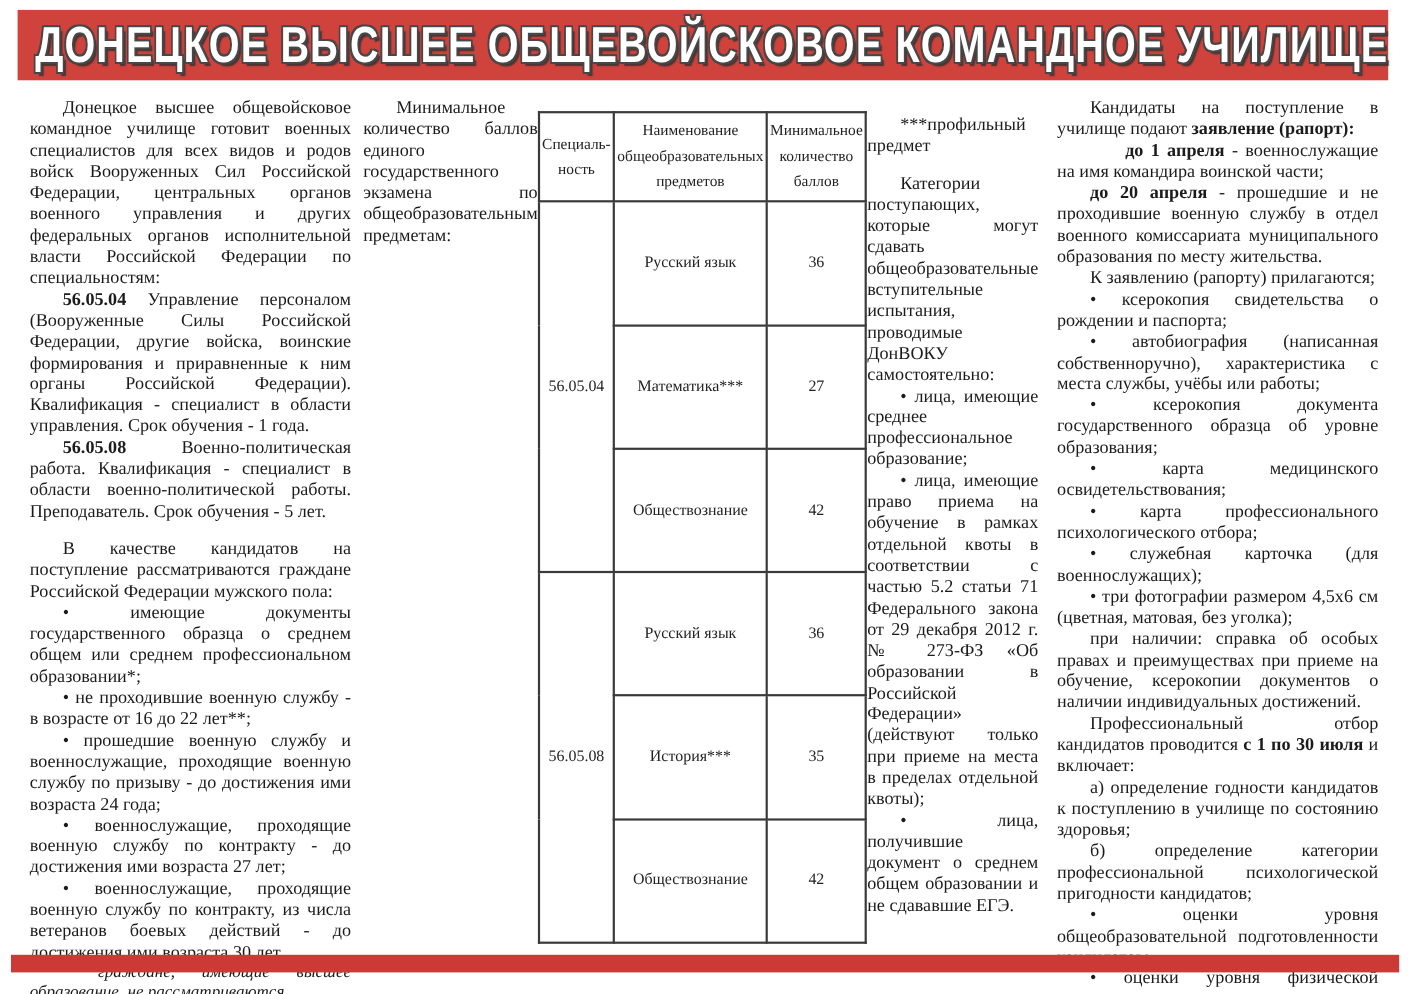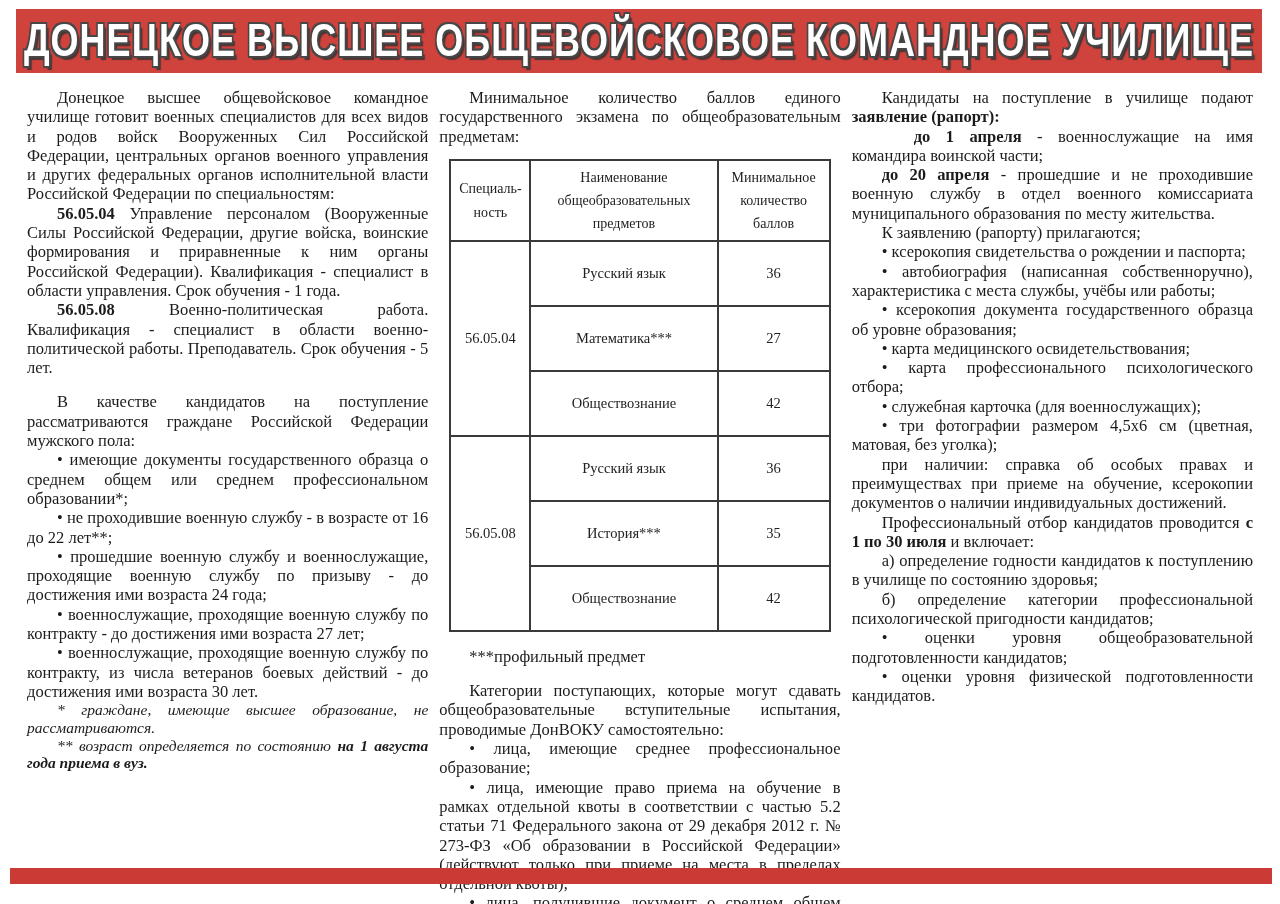--- a/index.html
+++ b/index.html
@@ -1,28 +1,28 @@
 <!DOCTYPE html>
 <html lang="ru"><head>
 <meta charset="utf-8">
 <style>
   html,body{margin:0;padding:0;}
   body{width:1280px;height:904px;background:#f6f6f4;font-family:"Liberation Serif",serif;}
   .page{position:relative;width:1280px;height:904px;background:#ffffff;color:#1b1b1b;overflow:hidden;}
 
   .banner{position:absolute;left:16px;right:18px;top:9px;height:64px;background:#d0423c;
-          display:flex;align-items:center;justify-content:center;}
+          display:flex;align-items:center;justify-content:flex-end;}
   .banner-title{font-family:"Liberation Sans",sans-serif;font-weight:700;font-size:36px;
           color:#ffffff;letter-spacing:1px;white-space:nowrap;transform:scaleY(1.28);
           text-shadow:-1.5px -1.5px 0 #474747,1.5px -1.5px 0 #474747,-1.5px 1.5px 0 #474747,
                       1.5px 1.5px 0 #474747,3px 3px 1px rgba(50,50,50,.85);}
 
   .columns{position:absolute;top:88px;left:27px;right:27px;bottom:46px;display:flex;gap:11px;}
   .col{flex:1;font-size:16.5px;line-height:1.17;text-align:justify;}
-  .col-mid{display:flex;flex-direction:column;}
+  .col-mid{display:flex;flex-direction:row;}
 
   .para{margin:0;text-indent:30px;}
   .sp{margin-top:15px;}
   .fn{font-size:15.5px;line-height:1.14;}
 
   table.scores{width:95%;margin:13px auto 0;border-collapse:collapse;
           font-family:Liberation Serif, serif;text-align:center;color:#222;}
   table.scores th,table.scores td{border:2px solid #3a3a3a;}
   table.scores th{font-weight:400;font-size:14px;line-height:1.65;padding:5px 2px;white-space:pre-line;text-indent:0;}
   table.scores td{font-size:14.5px;padding:23px 3px;}

